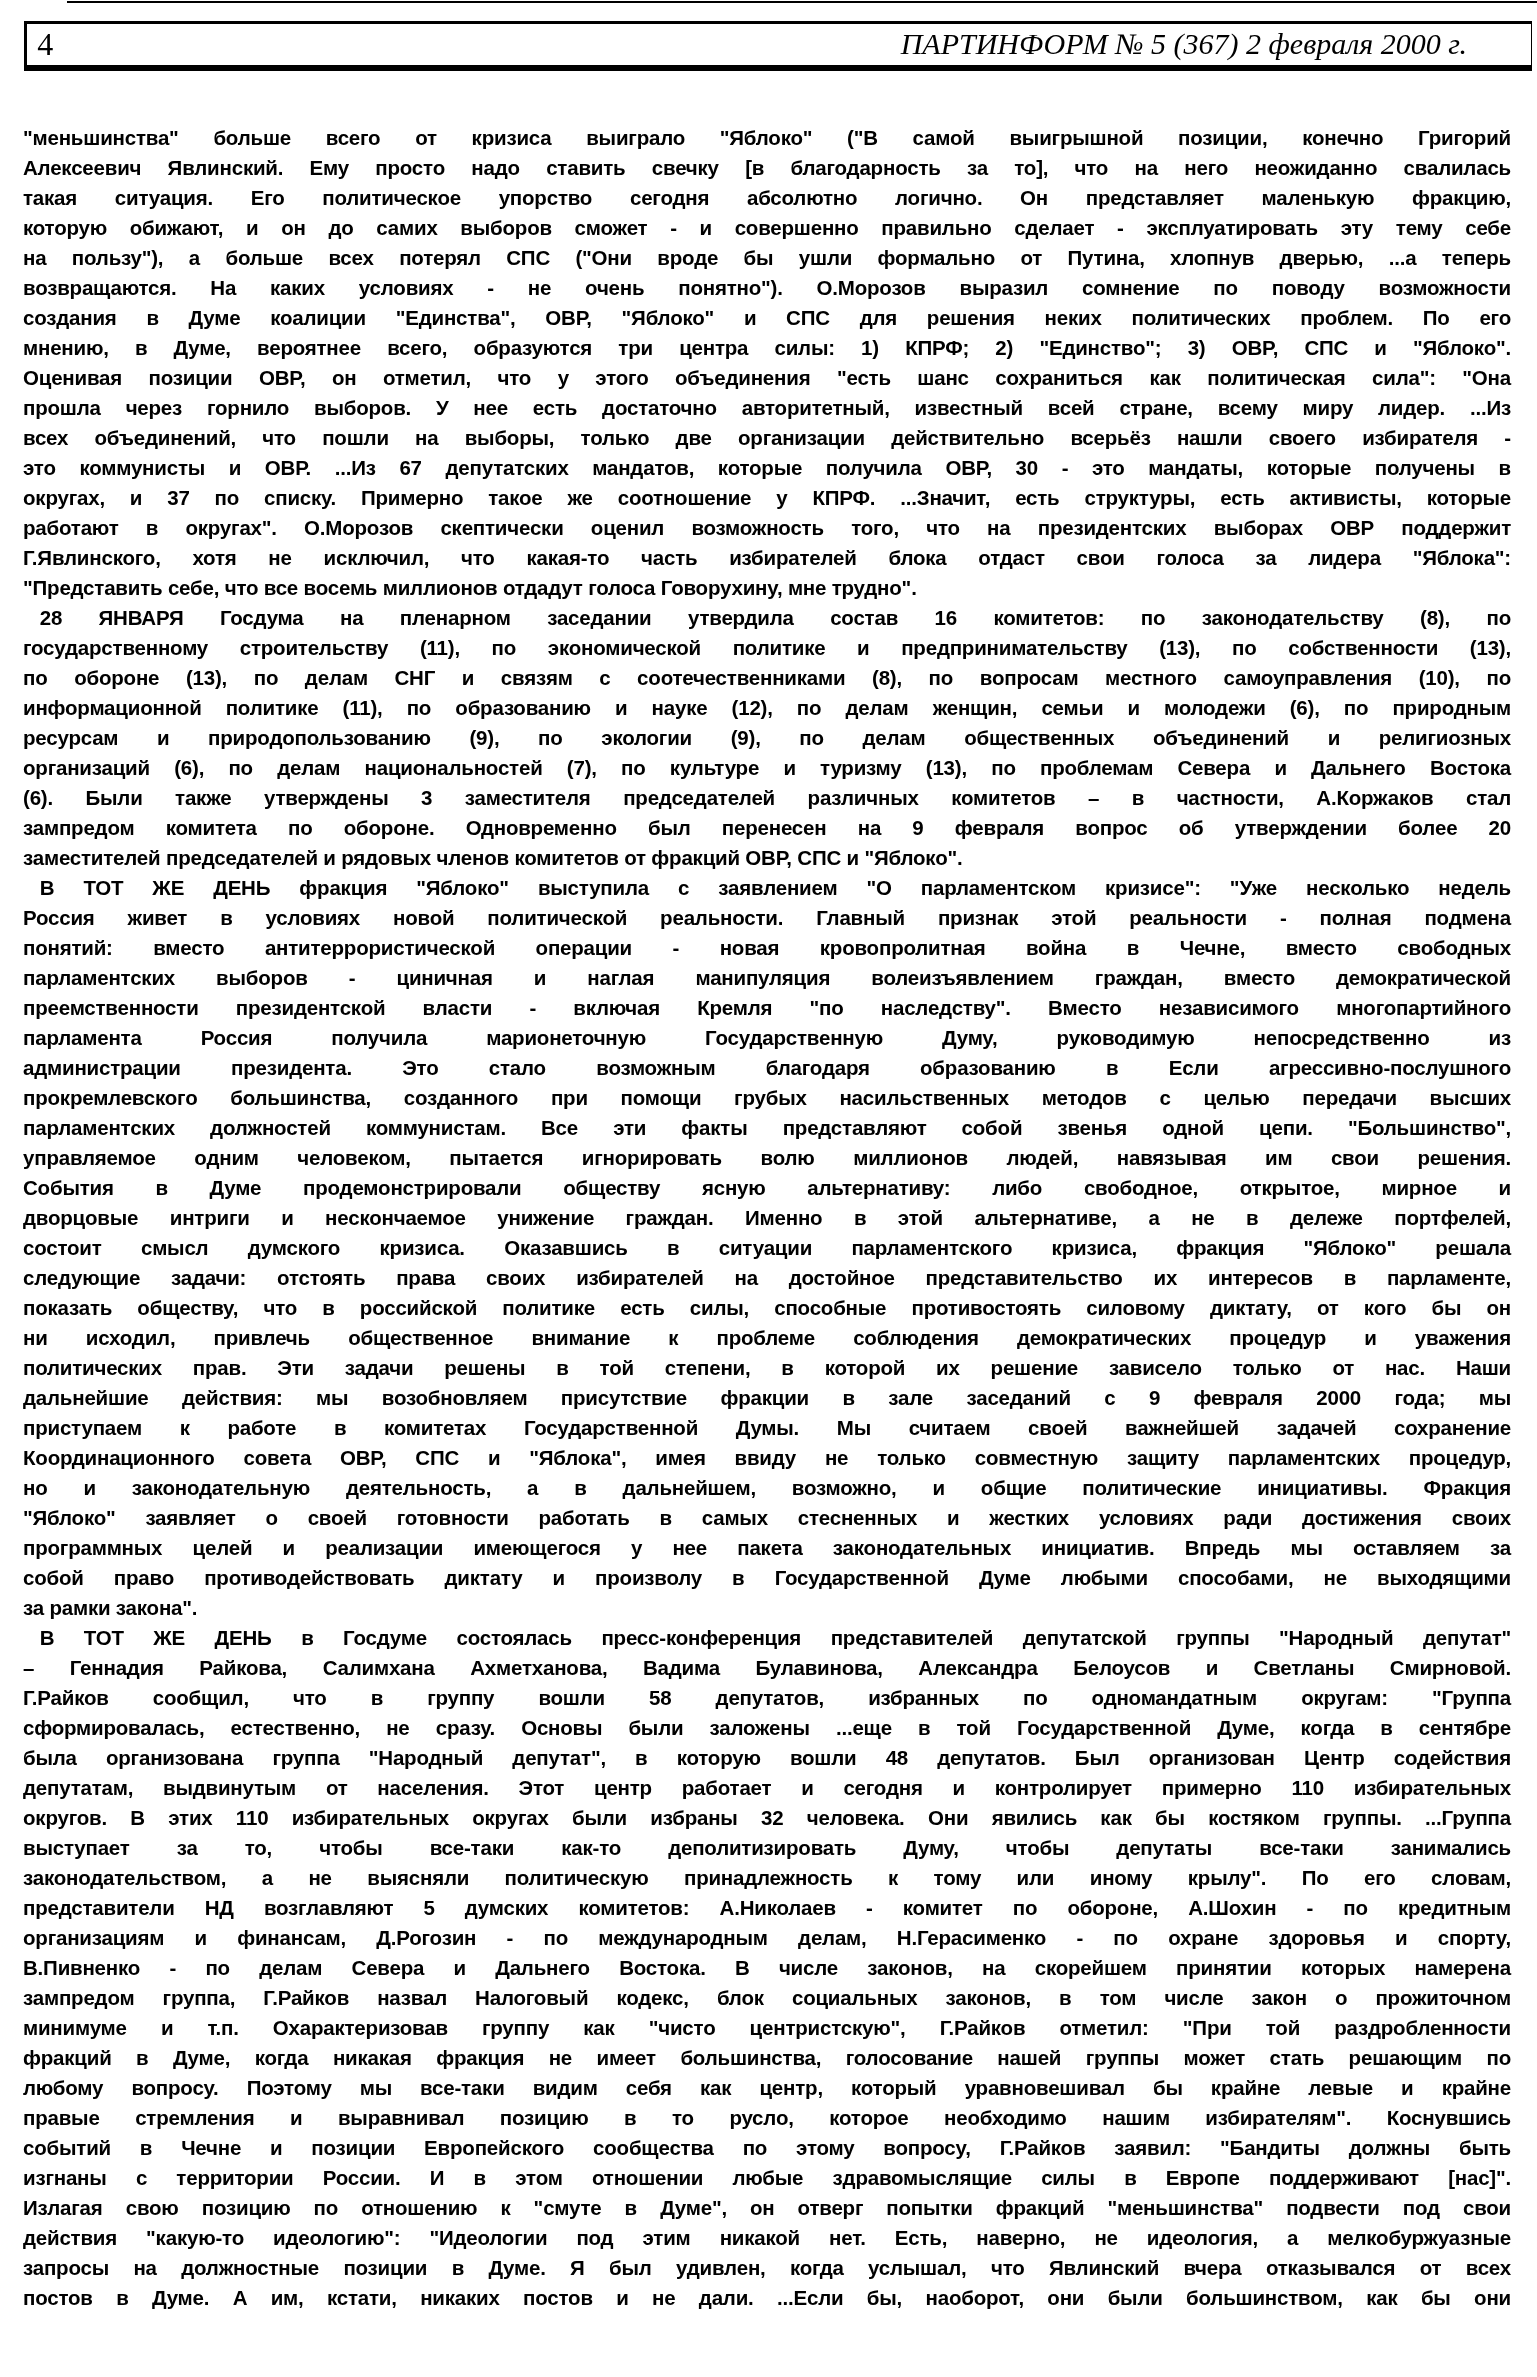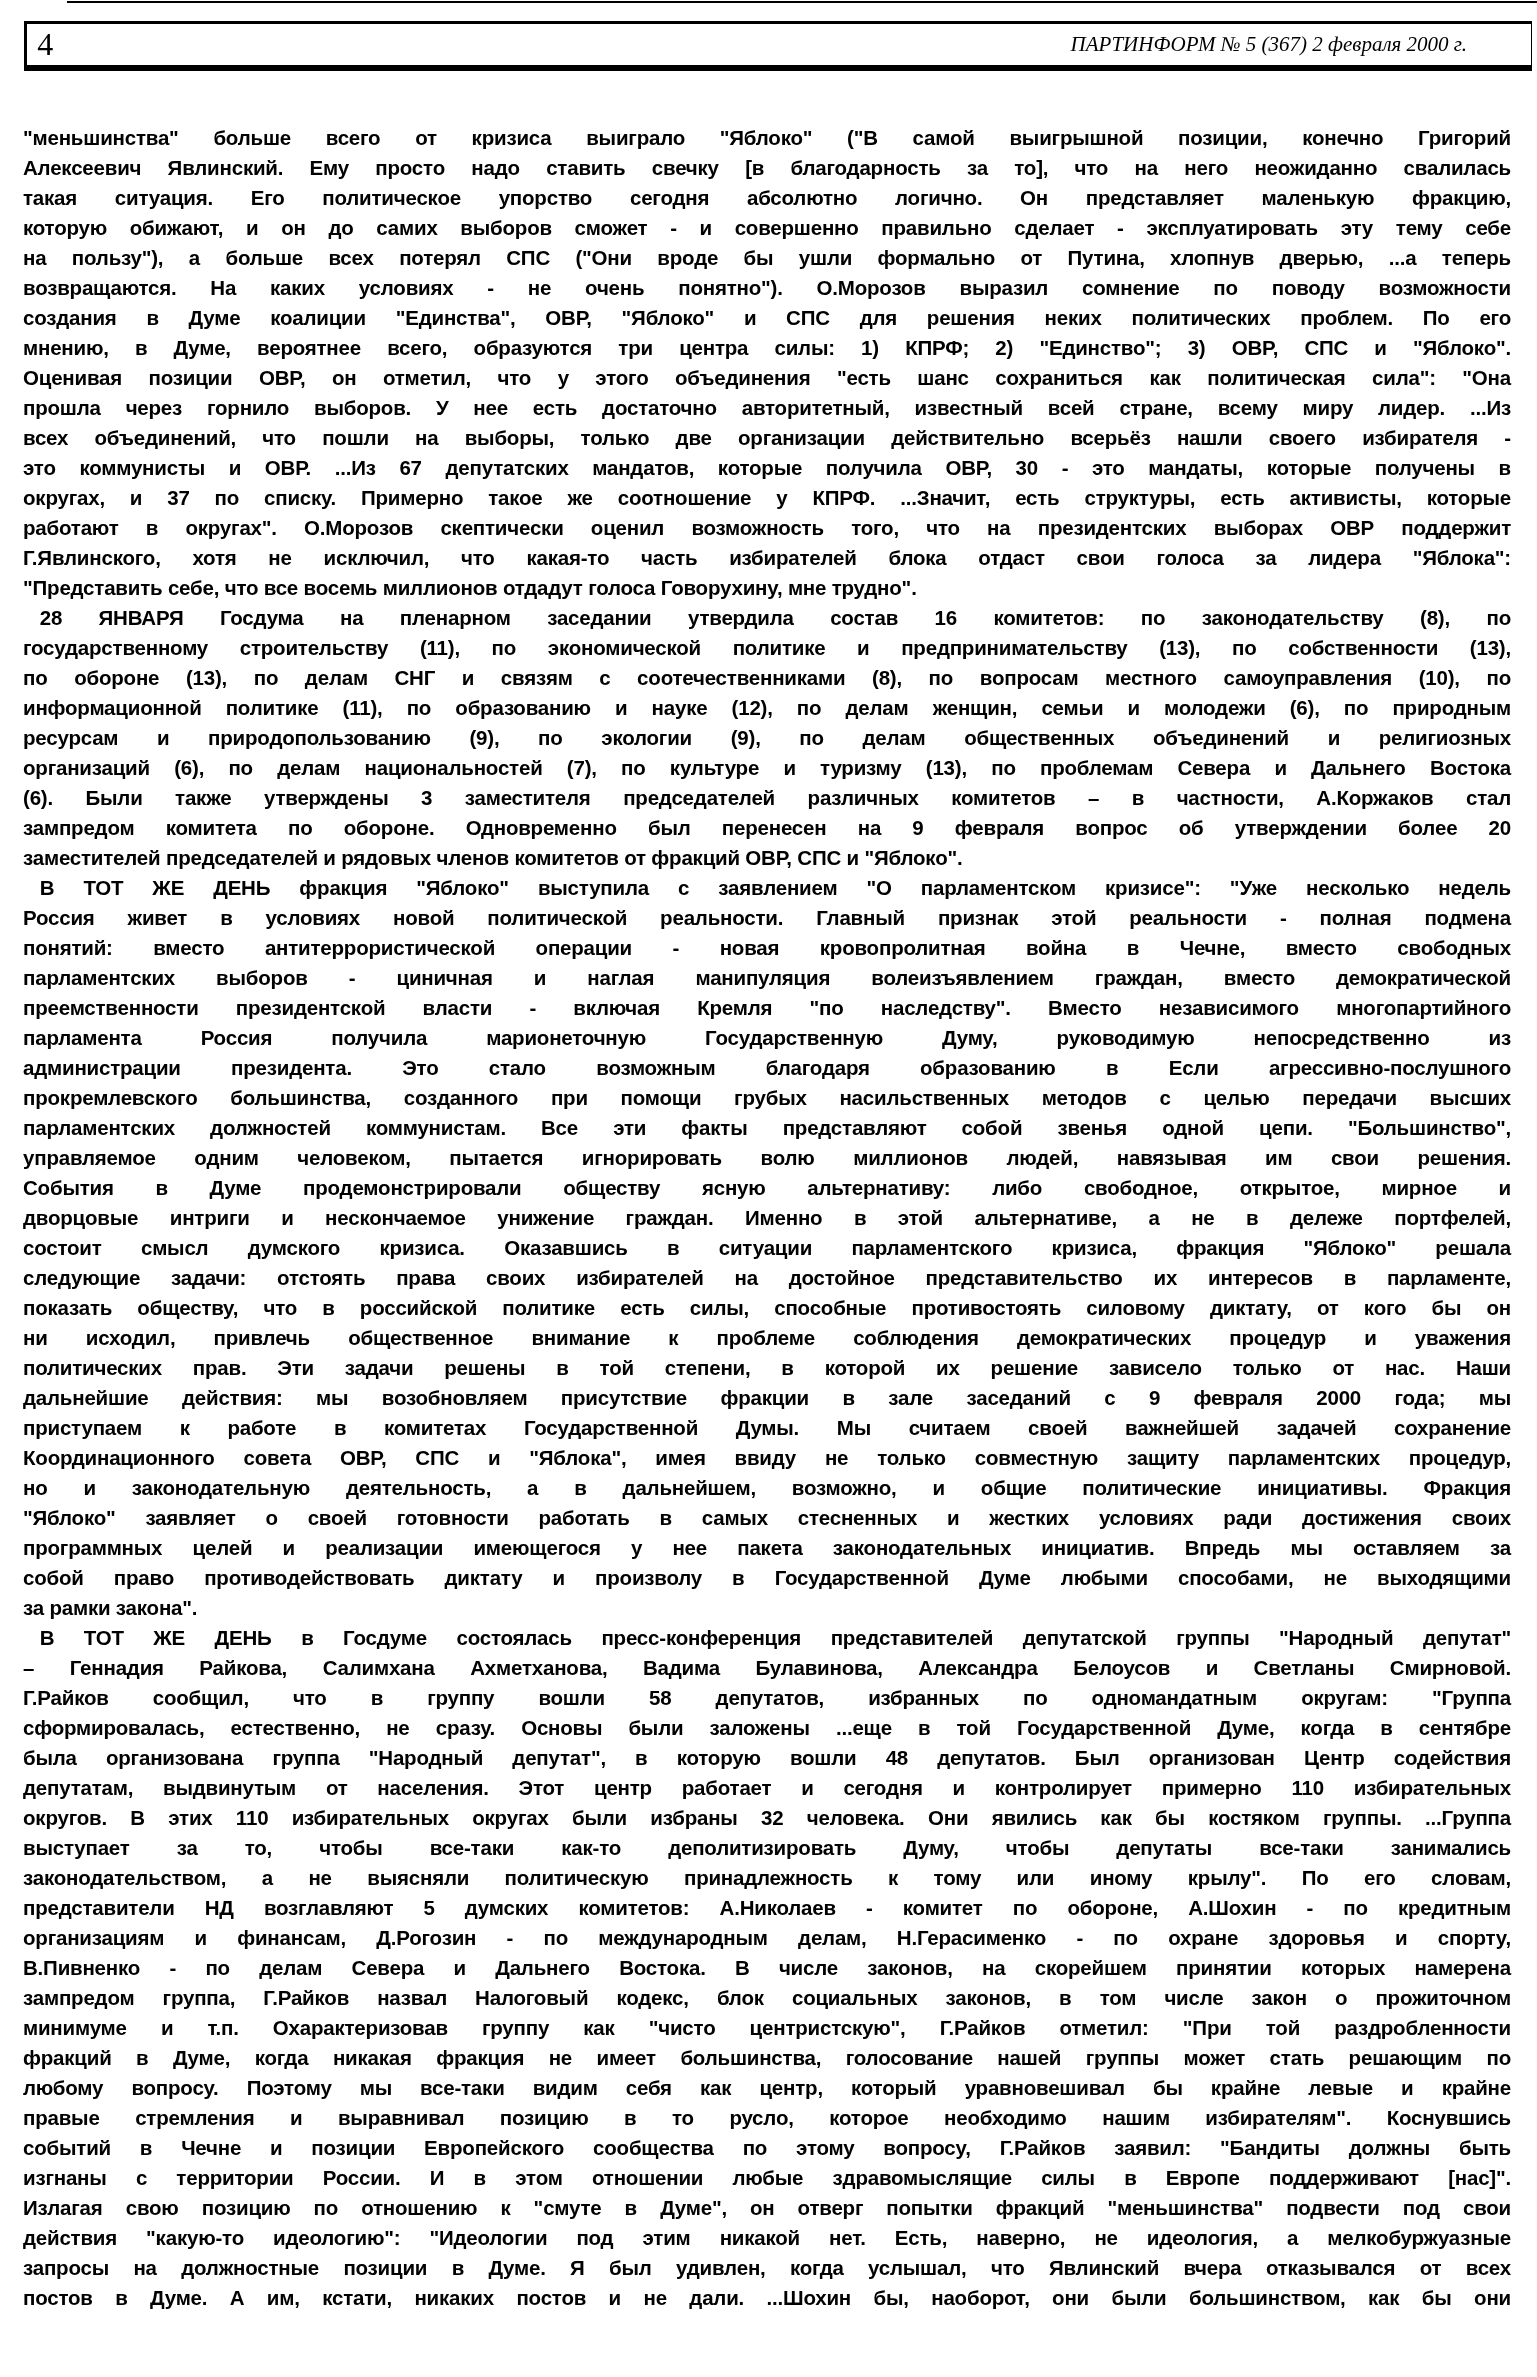--- a/index.html
+++ b/index.html
@@ -39,21 +39,21 @@
     font-size: 32px;
     line-height: 1;
     padding-left: 10.2px;
     font-weight: normal;
   }
   .header-title {
     margin-left: auto;
     padding-right: 64px;
     font-family: "Liberation Serif", serif;
     font-style: italic;
-    font-size: 21px;
+    font-size: 30px;
     line-height: 1;
     white-space: nowrap;
     text-align: center;
   }
   .body-text {
     position: absolute;
     left: 23px; right: 26px;
     top: 123px;
   }
   .para { margin: 0; padding: 0; }
@@ -155,17 +155,17 @@
         <div class="line">зампредом группа, Г.Райков назвал Налоговый кодекс, блок социальных законов, в том числе закон о прожиточном</div>
         <div class="line">минимуме и т.п. Охарактеризовав группу как "чисто центристскую", Г.Райков отметил: "При той раздробленности</div>
         <div class="line">фракций в Думе, когда никакая фракция не имеет большинства, голосование нашей группы может стать решающим по</div>
         <div class="line">любому вопросу. Поэтому мы все-таки видим себя как центр, который уравновешивал бы крайне левые и крайне</div>
         <div class="line">правые стремления и выравнивал позицию в то русло, которое необходимо нашим избирателям". Коснувшись</div>
         <div class="line">событий в Чечне и позиции Европейского сообщества по этому вопросу, Г.Райков заявил: "Бандиты должны быть</div>
         <div class="line">изгнаны с территории России. И в этом отношении любые здравомыслящие силы в Европе поддерживают [нас]".</div>
         <div class="line">Излагая свою позицию по отношению к "смуте в Думе", он отверг попытки фракций "меньшинства" подвести под свои</div>
         <div class="line">действия "какую-то идеологию": "Идеологии под этим никакой нет. Есть, наверно, не идеология, а мелкобуржуазные</div>
         <div class="line">запросы на должностные позиции в Думе. Я был удивлен, когда услышал, что Явлинский вчера отказывался от всех</div>
-        <div class="line">постов в Думе. А им, кстати, никаких постов и не дали. ...Шохин бы, наоборот, они были большинством, как бы они</div>
+        <div class="line">постов в Думе. А им, кстати, никаких постов и не дали. ...Если бы, наоборот, они были большинством, как бы они</div>
       </div>
     </main>
 </div>
 
 
 </body></html>

